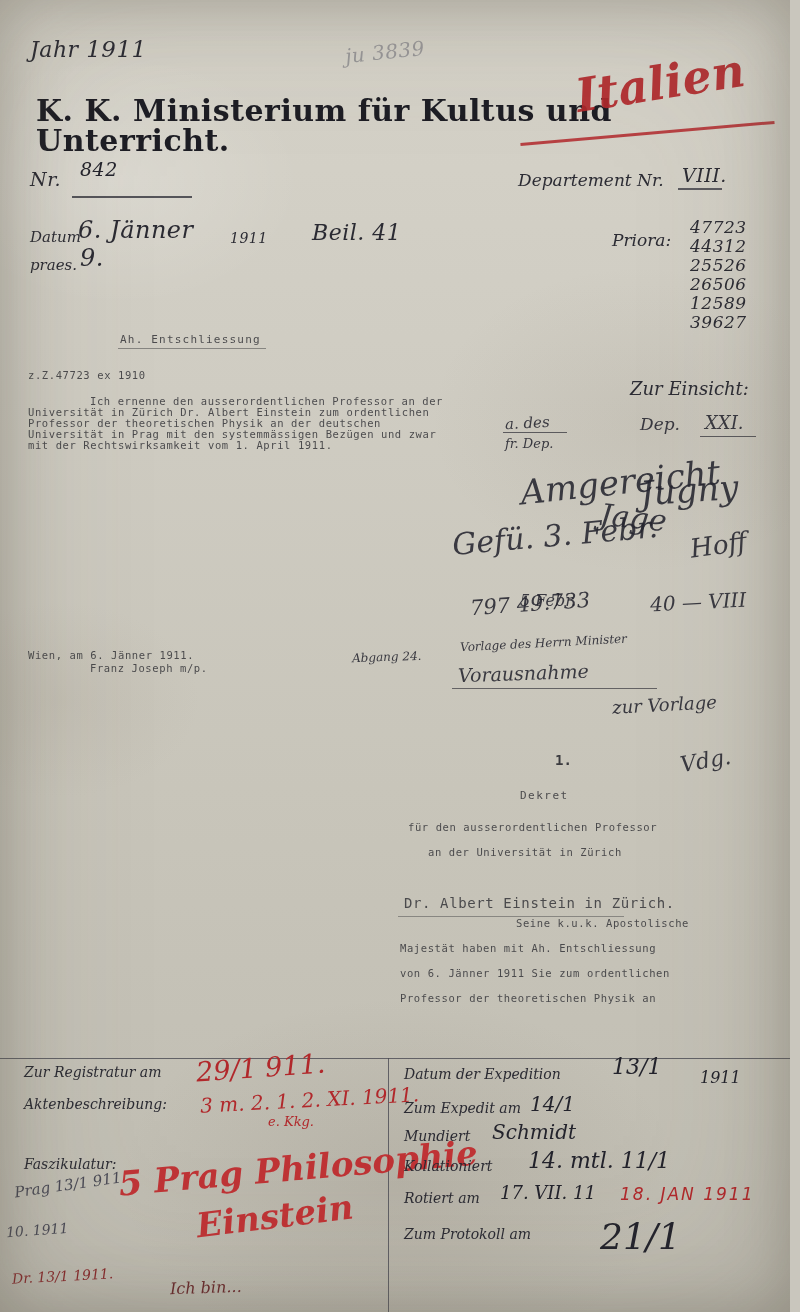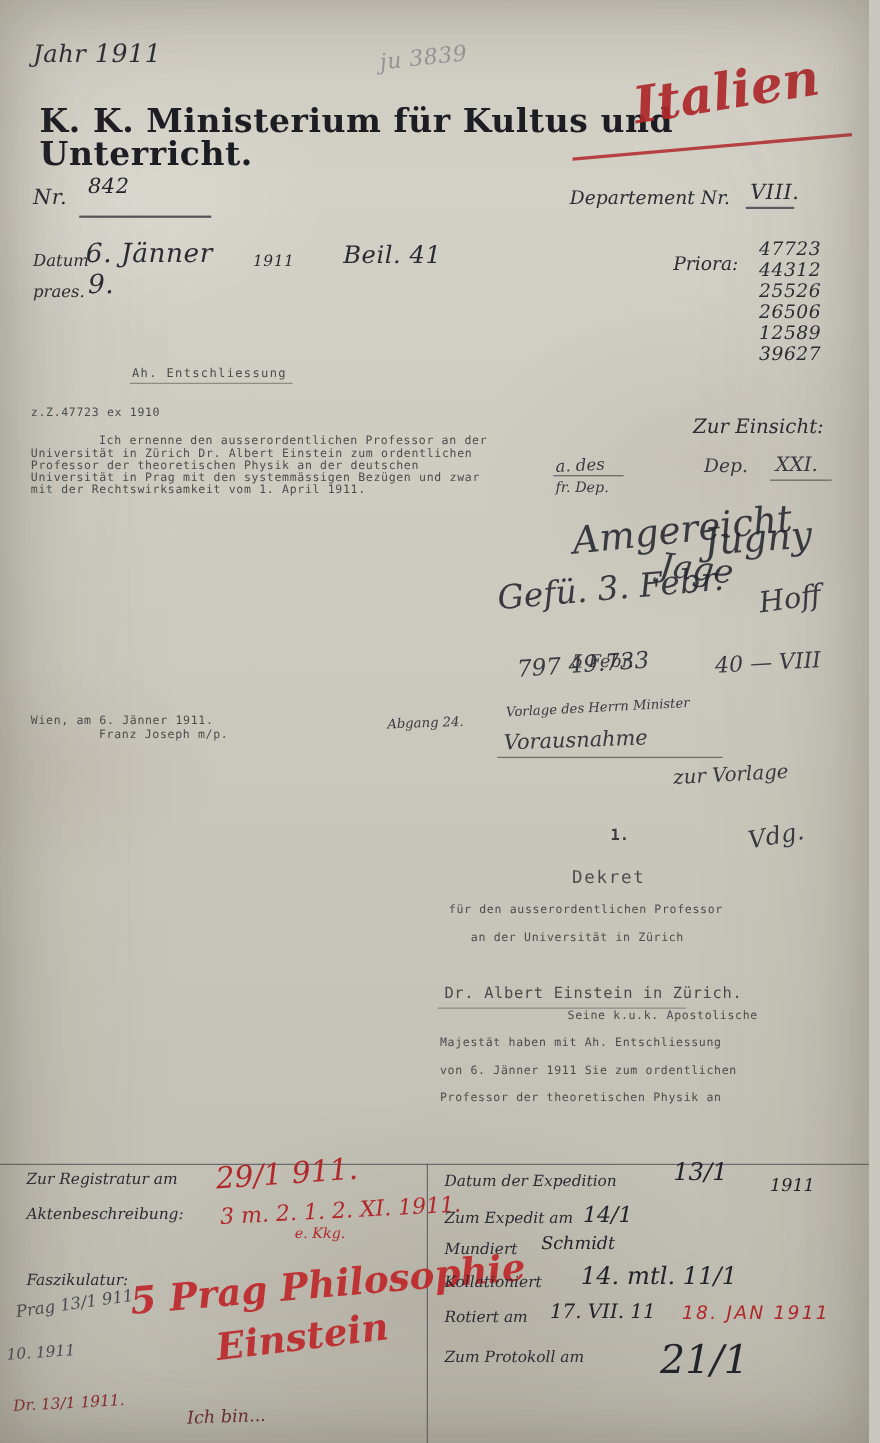--- a/index.html
+++ b/index.html
@@ -141,21 +141,21 @@
   #sig-num3{left:650px;top:590px;font-size:20px;transform:rotate(-3deg);}
   #sig-small1{left:352px;top:650px;font-size:12px;transform:rotate(-2deg);}
   #sig-small2{left:460px;top:636px;font-size:12px;transform:rotate(-3deg);}
   #sig-under1{left:458px;top:662px;font-size:19px;transform:rotate(-2deg);}
   #sig-under1-line{position:absolute;left:452px;top:688px;width:205px;height:1px;background:#2c2c34;opacity:.65;}
   #sig-final{left:612px;top:694px;font-size:18px;transform:rotate(-3deg);}
   #sig-mark{left:680px;top:748px;font-size:22px;transform:rotate(-10deg);}
 
   
   #dekret-num{position:absolute;left:555px;top:752px;font-size:14px;font-family:"DejaVu Sans Mono",monospace;font-weight:bold;color:#3a3a3e;}
-  #dekret-title{position:absolute;left:520px;top:790px;font-size:16px;letter-spacing:1.5px;}
+  #dekret-title{position:absolute;left:520px;top:790px;font-size:11px;letter-spacing:1.5px;}
   #dekret-body{position:absolute;left:400px;top:822px;width:380px;}
   #dekret-body p{margin:0 0 14px 0;}
   #dekret-body p.r1{padding-left:8px;}
   #dekret-body p.r2{padding-left:28px;}
   #dekret-body2{position:absolute;left:400px;top:918px;width:390px;}
   #dekret-body2 p{margin:0 0 14px 0;}
   #dekret-body2 p.i{text-indent:116px;}
   #dekret-einstein-mark{position:absolute;left:404px;top:896px;font-size:14px;}
   #einstein-underline{position:absolute;left:398px;top:916px;width:226px;height:1px;background:#555;opacity:.55;}
 
@@ -188,21 +188,21 @@
   #bottom-scribble2{position:absolute;left:6px;top:1222px;font-size:14px;color:#4a4a55;transform:rotate(-4deg);font-family:"DejaVu Serif",serif;font-style:italic;}
   #bottom-scribble3{position:absolute;left:12px;top:1268px;font-size:14px;color:#8a2a2c;transform:rotate(-3deg);font-family:"DejaVu Serif",serif;font-style:italic;}
   #bottom-scribble4{position:absolute;left:170px;top:1278px;font-size:16px;color:#6b2a2c;transform:rotate(-2deg);font-family:"DejaVu Serif",serif;font-style:italic;}
 
   #lbl-exped{left:404px;top:1066px;text-align:center;}
   #val-exped{left:612px;top:1054px;font-size:22px;}
   #val-exped-year{left:700px;top:1068px;font-size:16px;}
   #lbl-expedit{left:404px;top:1100px;}
   #val-expedit{left:530px;top:1092px;font-size:20px;}
   #lbl-mundiert{left:404px;top:1128px;}
-  #val-mundiert{left:492px;top:1120px;font-size:16px;}
+  #val-mundiert{left:492px;top:1120px;font-size:20px;}
   #lbl-kollat{left:404px;top:1158px;}
   #val-kollat{left:528px;top:1148px;font-size:22px;}
   #lbl-rotiert{left:404px;top:1190px;}
   #val-rotiert{left:500px;top:1182px;font-size:18px;}
   #stamp-date{left:620px;top:1184px;font-size:17px;color:#b1282b;font-family:"DejaVu Sans",sans-serif;letter-spacing:2px;}
   #lbl-protokoll{left:404px;top:1226px;}
   #val-protokoll{left:600px;top:1216px;font-size:36px;}
 </style>
 </head>
 <body>

